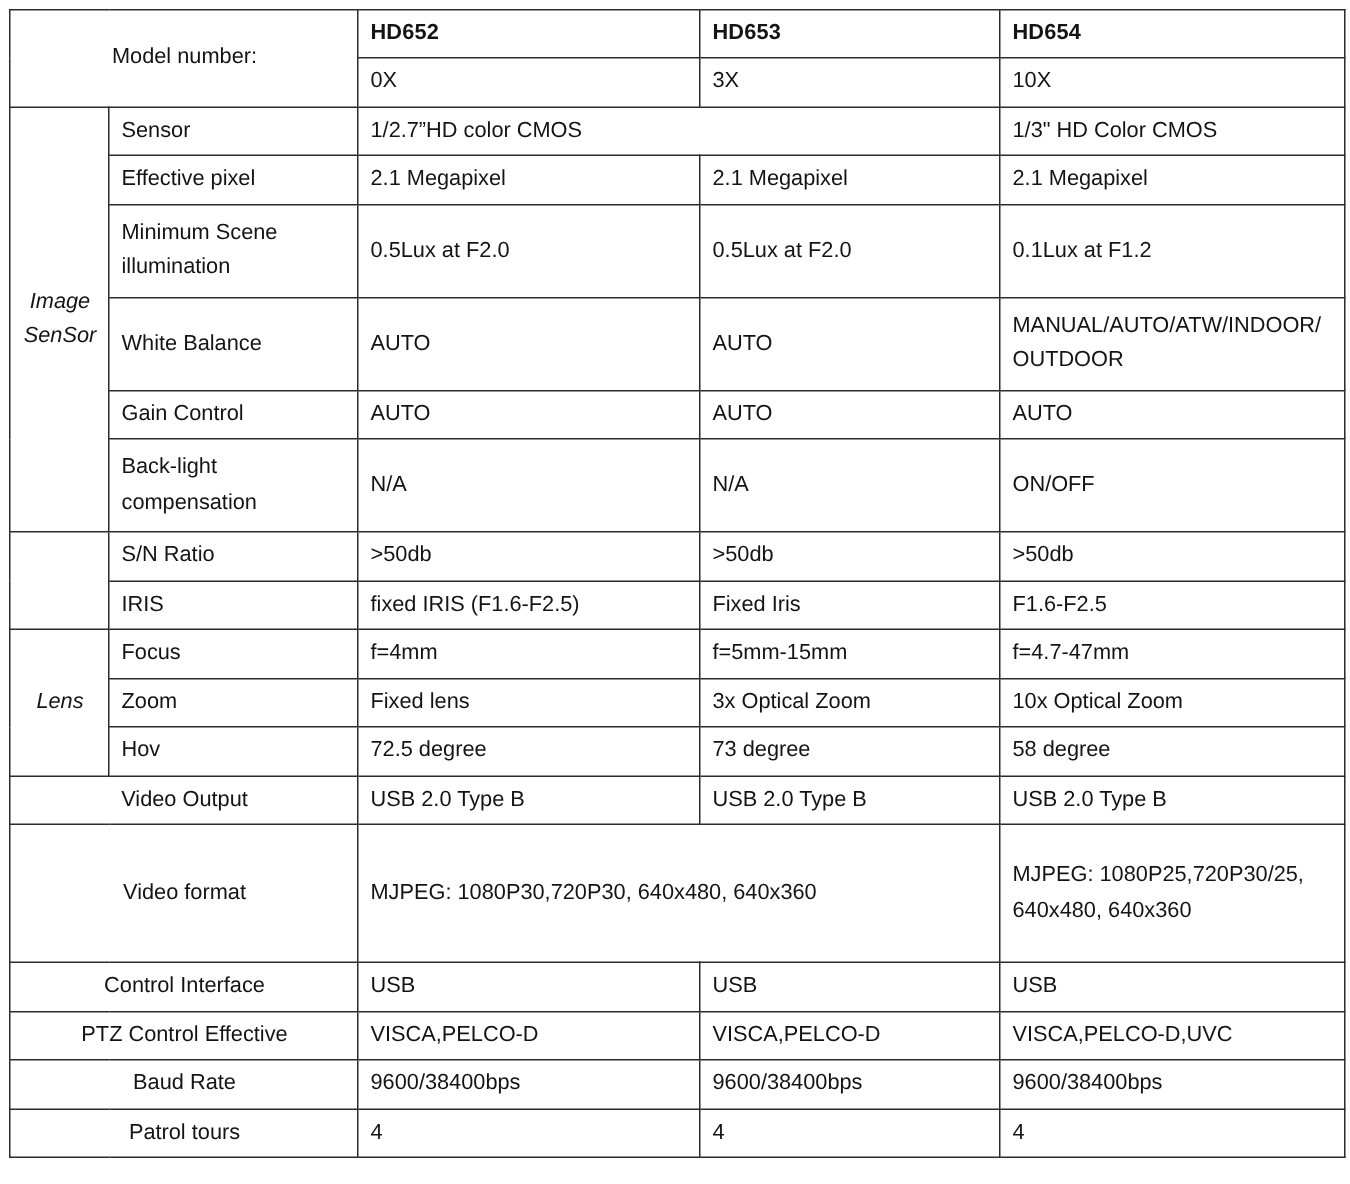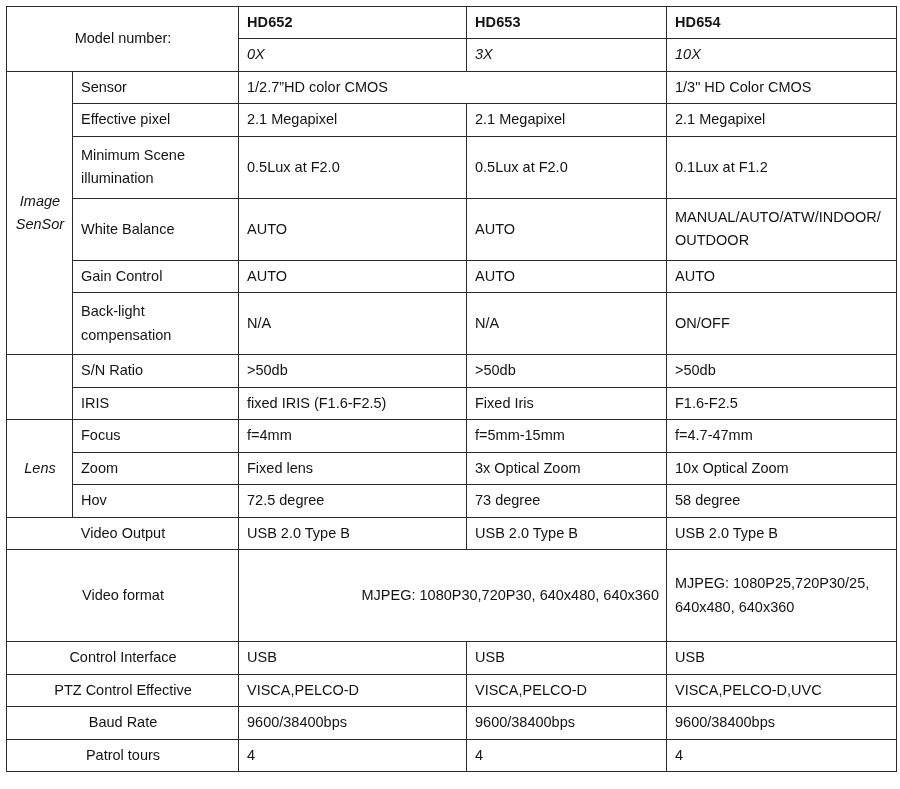--- a/index.html
+++ b/index.html
@@ -56,25 +56,24 @@
     vertical-align: middle;
     text-align: center;
   }
   .group-label span { display: block; font-style: italic; }
 
   .model-head {
     font-weight: bold;
     letter-spacing: .1px;
   }
   .model-zoom {
-    font-style: italic;
   }
   .taller   { height: 62px; }
   .vf-row   { height: 92px; padding-left: 32px; }
-  .center   { text-align: right; }
+  .center   { text-align: left; }
 
   .wrapcell {
     line-height: 1.95;
   }
 
   
   #watermark {
     position: absolute;
     left: 386px;
     top: 340px;

